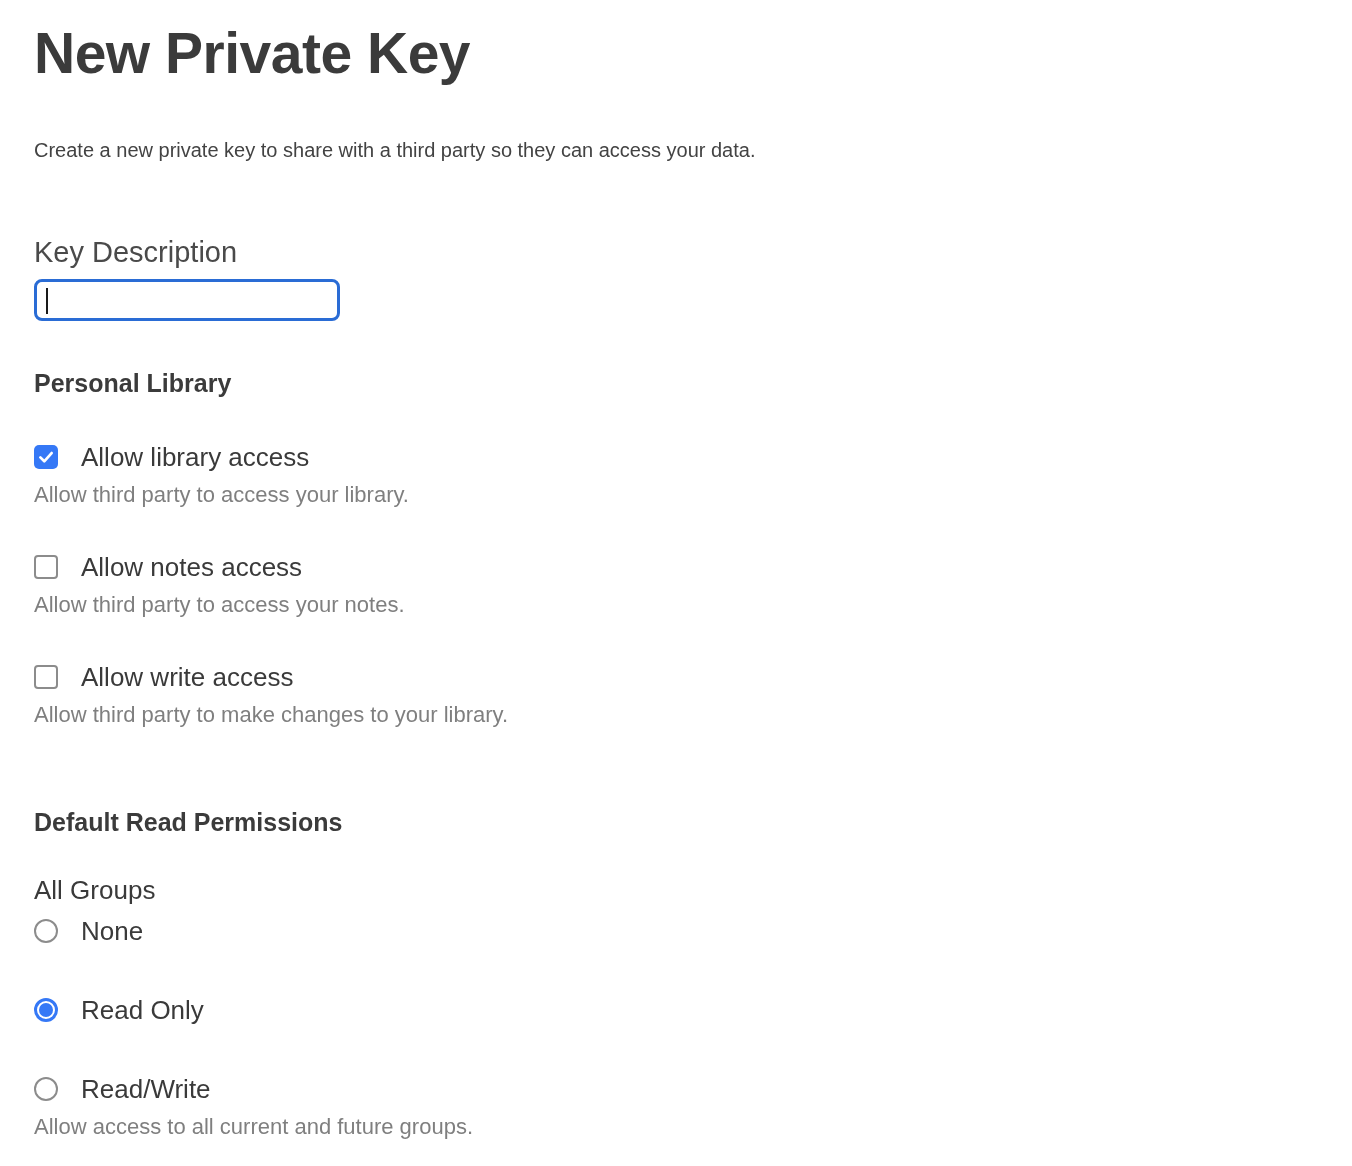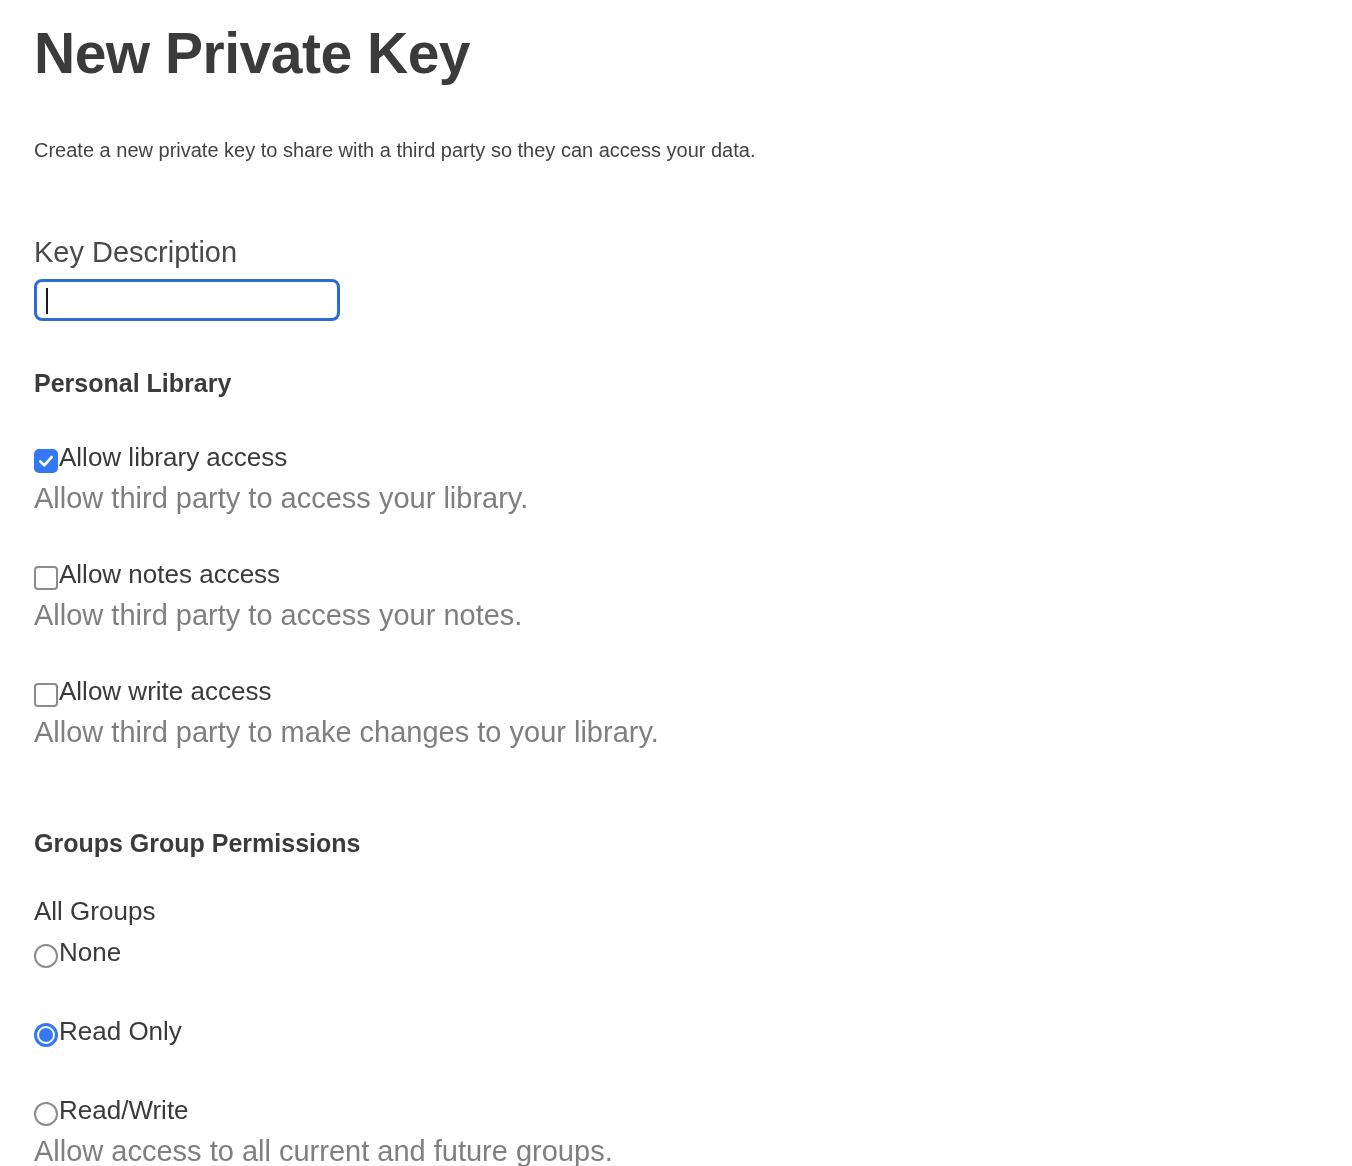--- a/index.html
+++ b/index.html
@@ -45,21 +45,21 @@
     background: #1a1a1a;
   }
   h2.section-heading {
     margin: 40px 0 0 0;
     font-size: 25px;
     font-weight: bold;
     color: #3b3b3b;
   }
   h2.first-section { margin-top: 48px; }
   .option { margin-top: 44px; }
-  .option-row { display: flex; align-items: flex-end; gap: 1px; }
+  .option-row { display: flex; align-items: center; gap: 23px; }
   .checkbox {
     flex: 0 0 auto;
     width: 24px; height: 24px;
     border: 2px solid #8c8c8c;
     border-radius: 4px;
     background: #ffffff;
     display: flex; align-items: center; justify-content: center;
   }
   .checkbox.checked {
     border: none;
@@ -67,21 +67,21 @@
     border-radius: 5px;
   }
   .checkbox svg { display: none; width: 18px; height: 18px; }
   .checkbox.checked svg { display: block; }
   .option-label {
     font-size: 26px;
     color: #3a3a3a;
   }
   .help {
     margin: 9px 0 0 0;
-    font-size: 29px;
+    font-size: 22px;
     color: #7f7f7f;
   }
   .group-label {
     margin: 38px 0 0 0;
     font-size: 26px;
     color: #3a3a3a;
   }
   .radio-option { margin-top: 48px; }
   .radio-option.first-radio { margin-top: 10px; }
   .radio {
@@ -144,21 +144,21 @@
   <div class="option">
     <div class="option-row">
       <span class="checkbox">
         
       </span>
       <span class="option-label">Allow write access</span>
     </div>
     <p class="help">Allow third party to make changes to your library.</p>
   </div>
 
-  <h2 class="section-heading" style="margin-top:80px;">Groups Group Permissions</h2>
+  <h2 class="section-heading" style="margin-top:80px;">Default Read Permissions</h2>
 
   <p class="group-label">All Groups</p>
 
   <div class="option radio-option first-radio">
     <div class="option-row">
       <span class="radio"></span>
       <span class="option-label">None</span>
     </div>
   </div>
 

